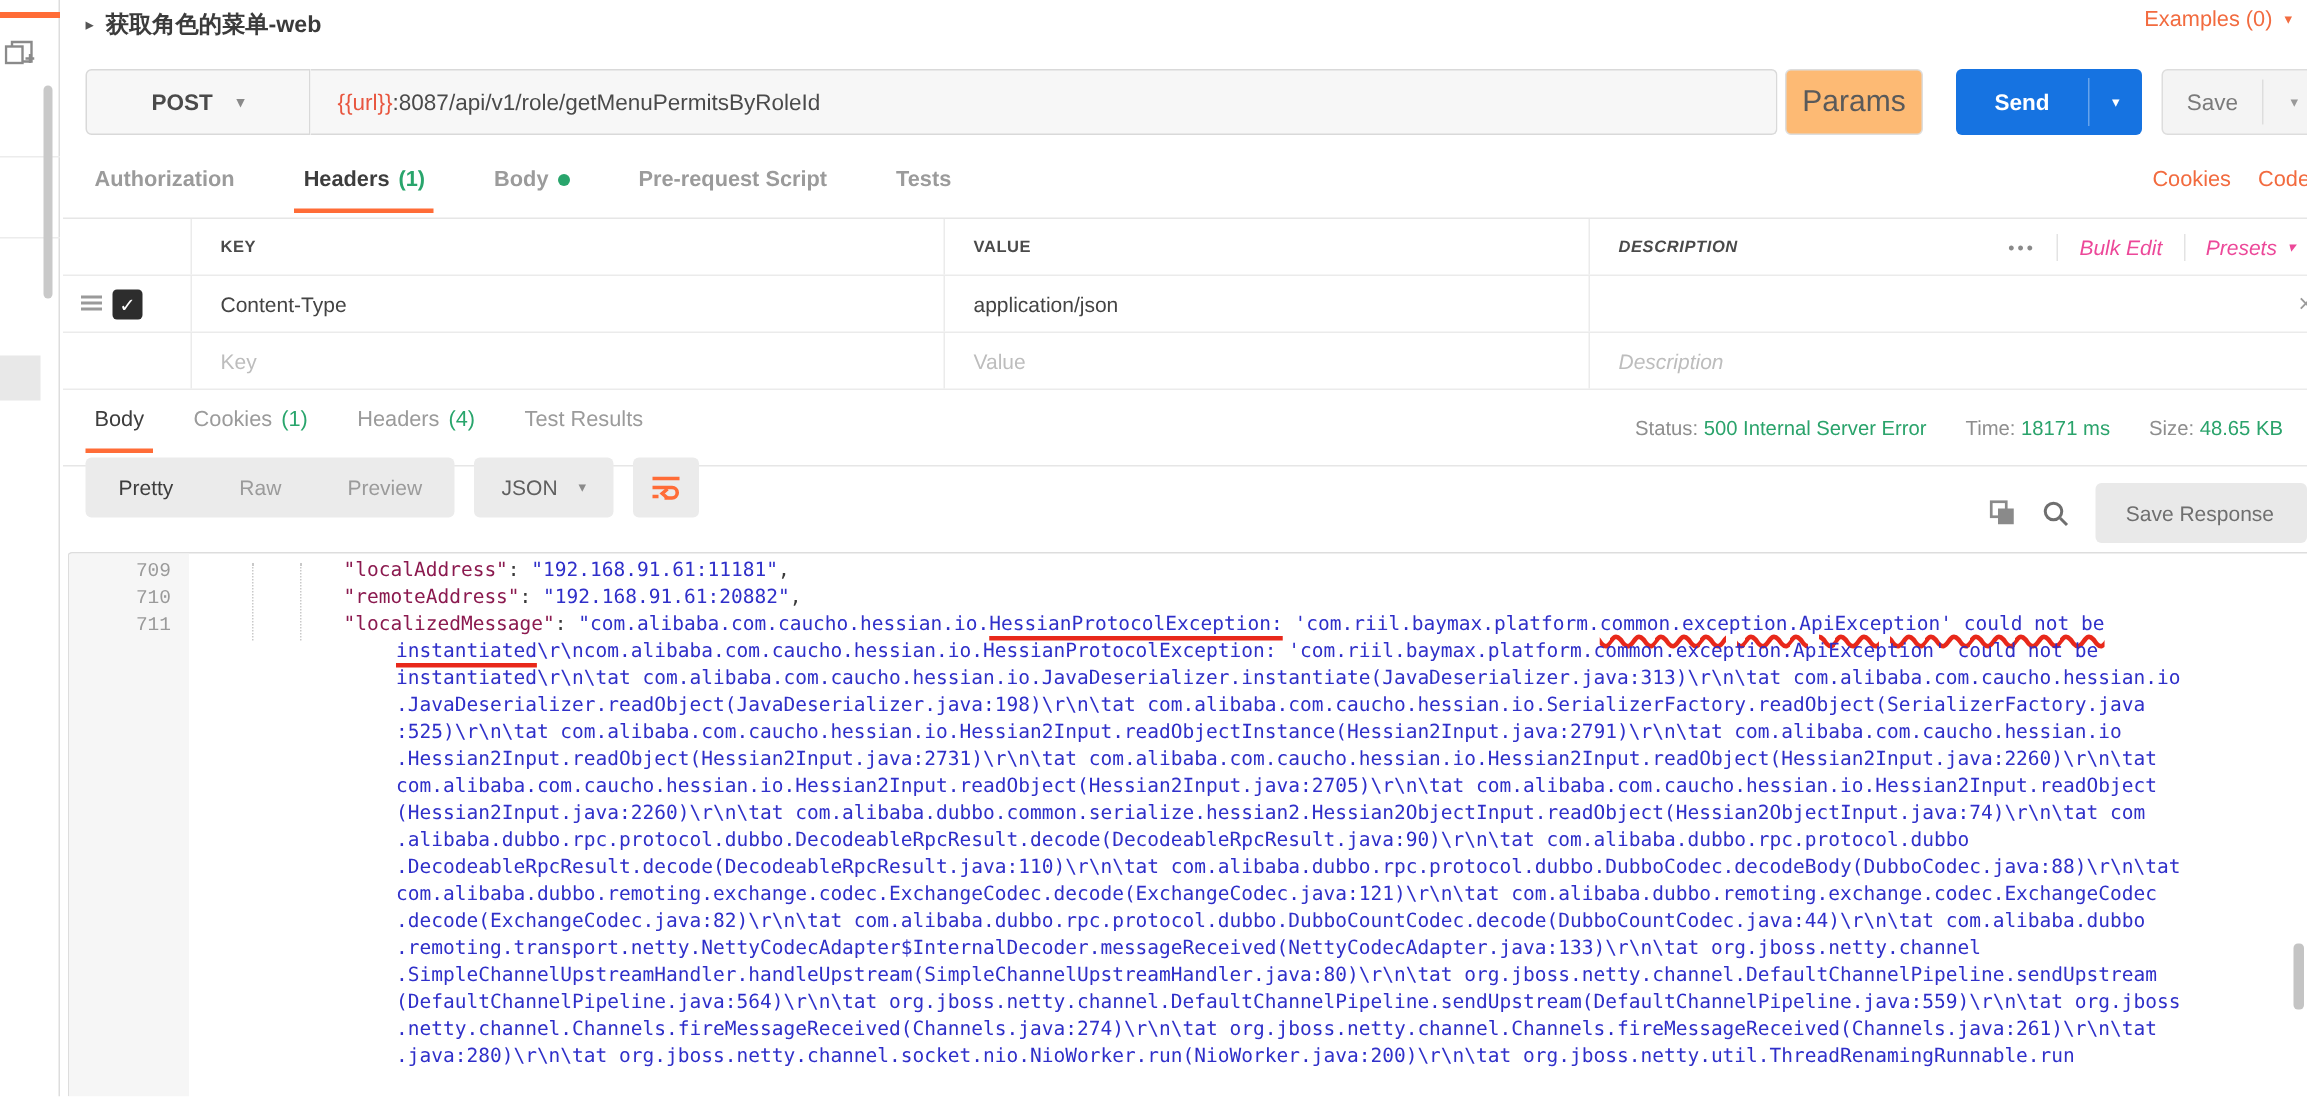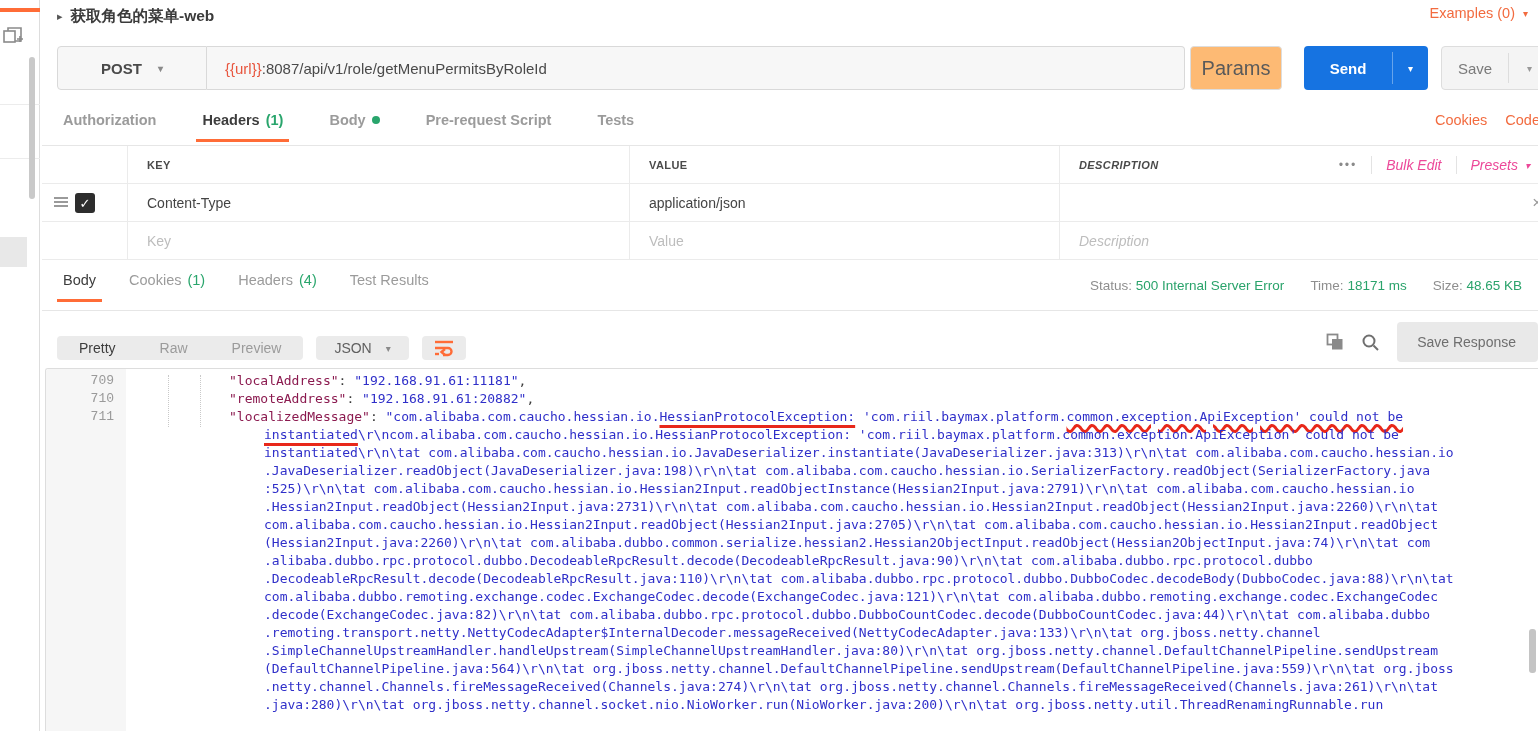--- a/index.html
+++ b/index.html
@@ -76,21 +76,21 @@
               display:flex; align-items:center; justify-content:center; color:#fff; font-size:13px; }
   .row-close { position:absolute; right:-4px; top:9px; color:#9a9a9a; font-size:17px; }
 
   
   .resp-tabs { position:absolute; left:15px; top:272px; display:flex; gap:21px; font-size:14.5px; color:#9b9b9b; }
   .resp-status { position:absolute; left:1048px; top:278px; display:flex; gap:26px; font-size:13.5px; color:#8e8e8e; }
   .resp-status b { font-weight:400; color:#2aa36b; }
   .hr2 { position:absolute; left:0; top:310px; width:1496px; height:1px; background:#e6e6e6; }
 
   
-  .view-bar { position:absolute; left:15px; top:336px; height:24px; display:flex; gap:13px;text-align:center; }
+  .view-bar { position:absolute; left:15px; top:305px; height:40px; display:flex; gap:13px;text-align:center; }
   .seg { background:#ebebeb; border-radius:4px; display:flex; align-items:center; font-size:14px; color:#9b9b9b; }
   .seg .vtab { padding:0 22px; line-height:40px; cursor:pointer; }
   .seg .vtab.active { color:#3d3d3d; }
   .seg.fmt { padding:0 18px; gap:14px; color:#5f5f5f; }
   .seg.icon-btn { width:44px; justify-content:center; }
   .right-tools { position:absolute; right:0; top:322px; height:40px; display:flex; align-items:center; gap:17px; }
   .save-resp { background:#e9e9e9; border-radius:4px; height:40px; padding:0 22px 0 20px; font-size:14px; color:#6f6f6f;
                display:flex; align-items:center; }
 
   

